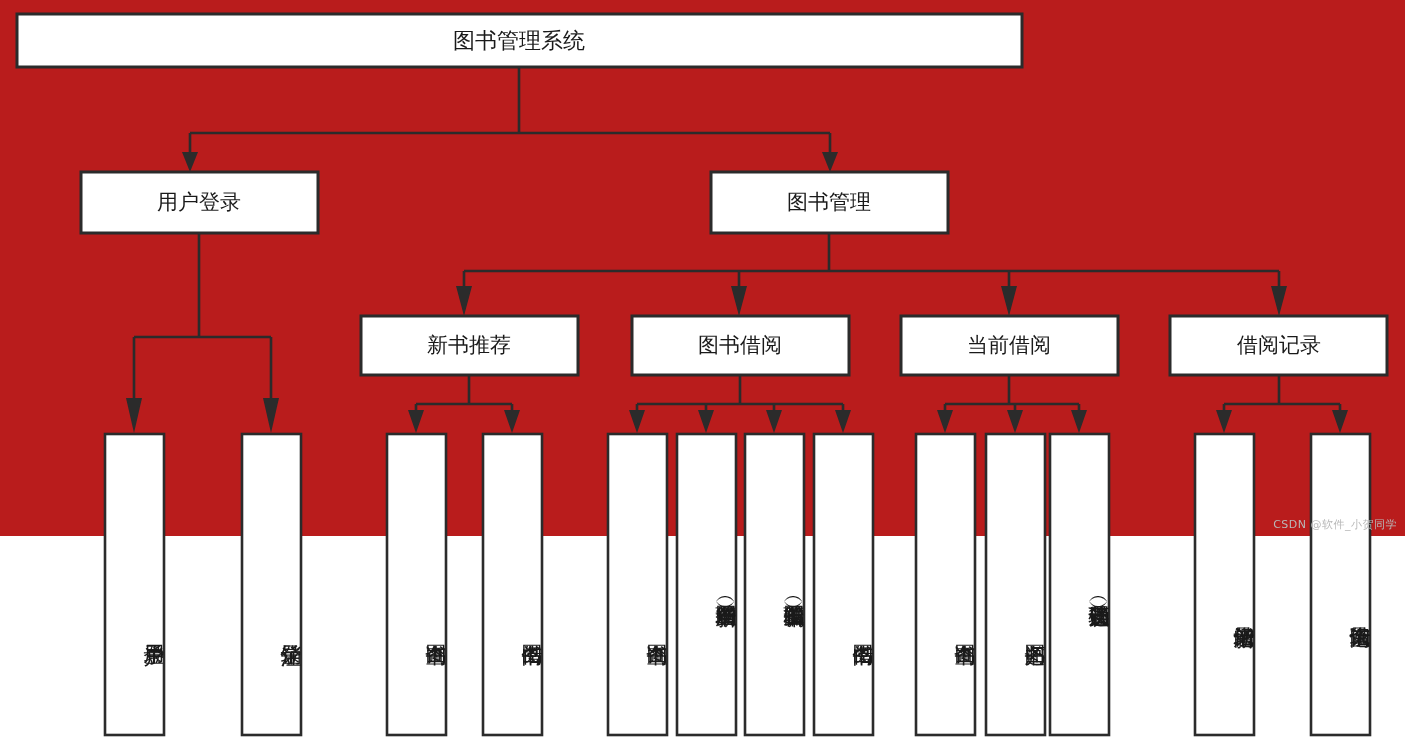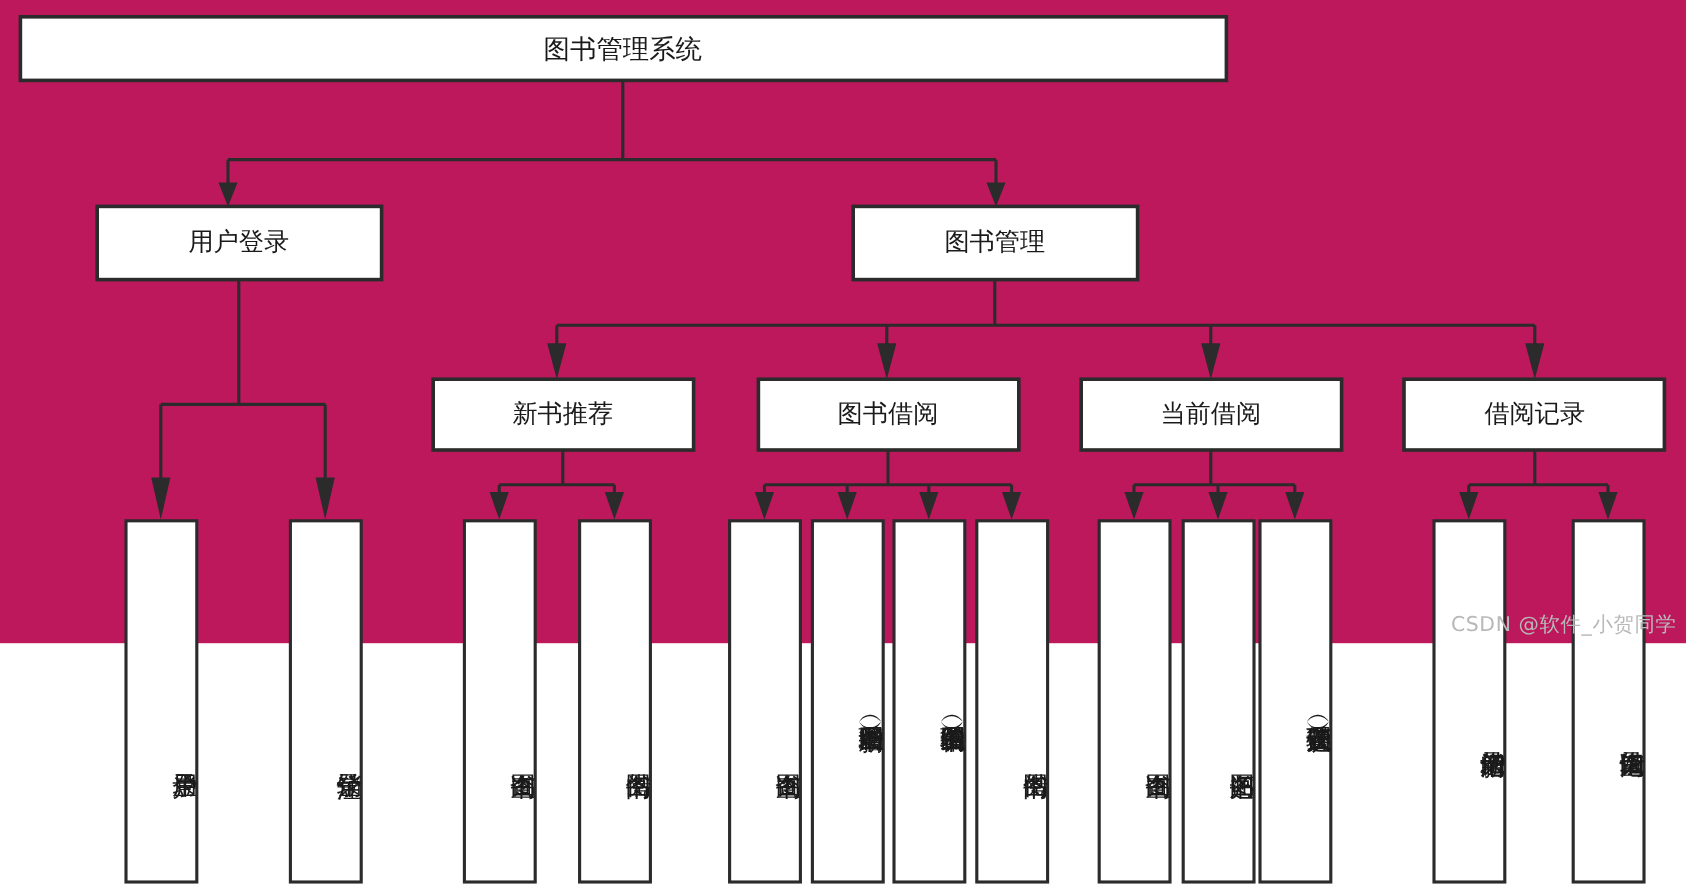--- a/index.html
+++ b/index.html
@@ -10,21 +10,21 @@
   body {
     width: 1405px;
     height: 747px;
     font-family: "DejaVu Sans", "Liberation Sans", sans-serif;
     overflow: hidden;
   }
   #diagram-root {
     position: relative;
     width: 1405px;
     height: 536px;
-    background: #be185d;
+    background: #b91c1c;
   }
   svg#flow-svg {
     position: absolute;
     top: 0;
     left: 0;
     width: 1405px;
     height: 747px;
   }
   .node-rect {
     fill: #ffffff;
@@ -73,21 +73,21 @@
     display: flex;
     align-items: flex-start;
     justify-content: center;
     pointer-events: none;
   }
   .watermark {
     position: absolute;
     right: 8px;
     bottom: 4px;
     font-family: "DejaVu Sans", "Liberation Sans", sans-serif;
-    font-size: 17px;
+    font-size: 11px;
     color: #b8b8b8;
     letter-spacing: 0.5px;
     white-space: nowrap;
     text-align: right;
   }
 </style>
 </head>
 <body>
 
 <div id="diagram-root">

